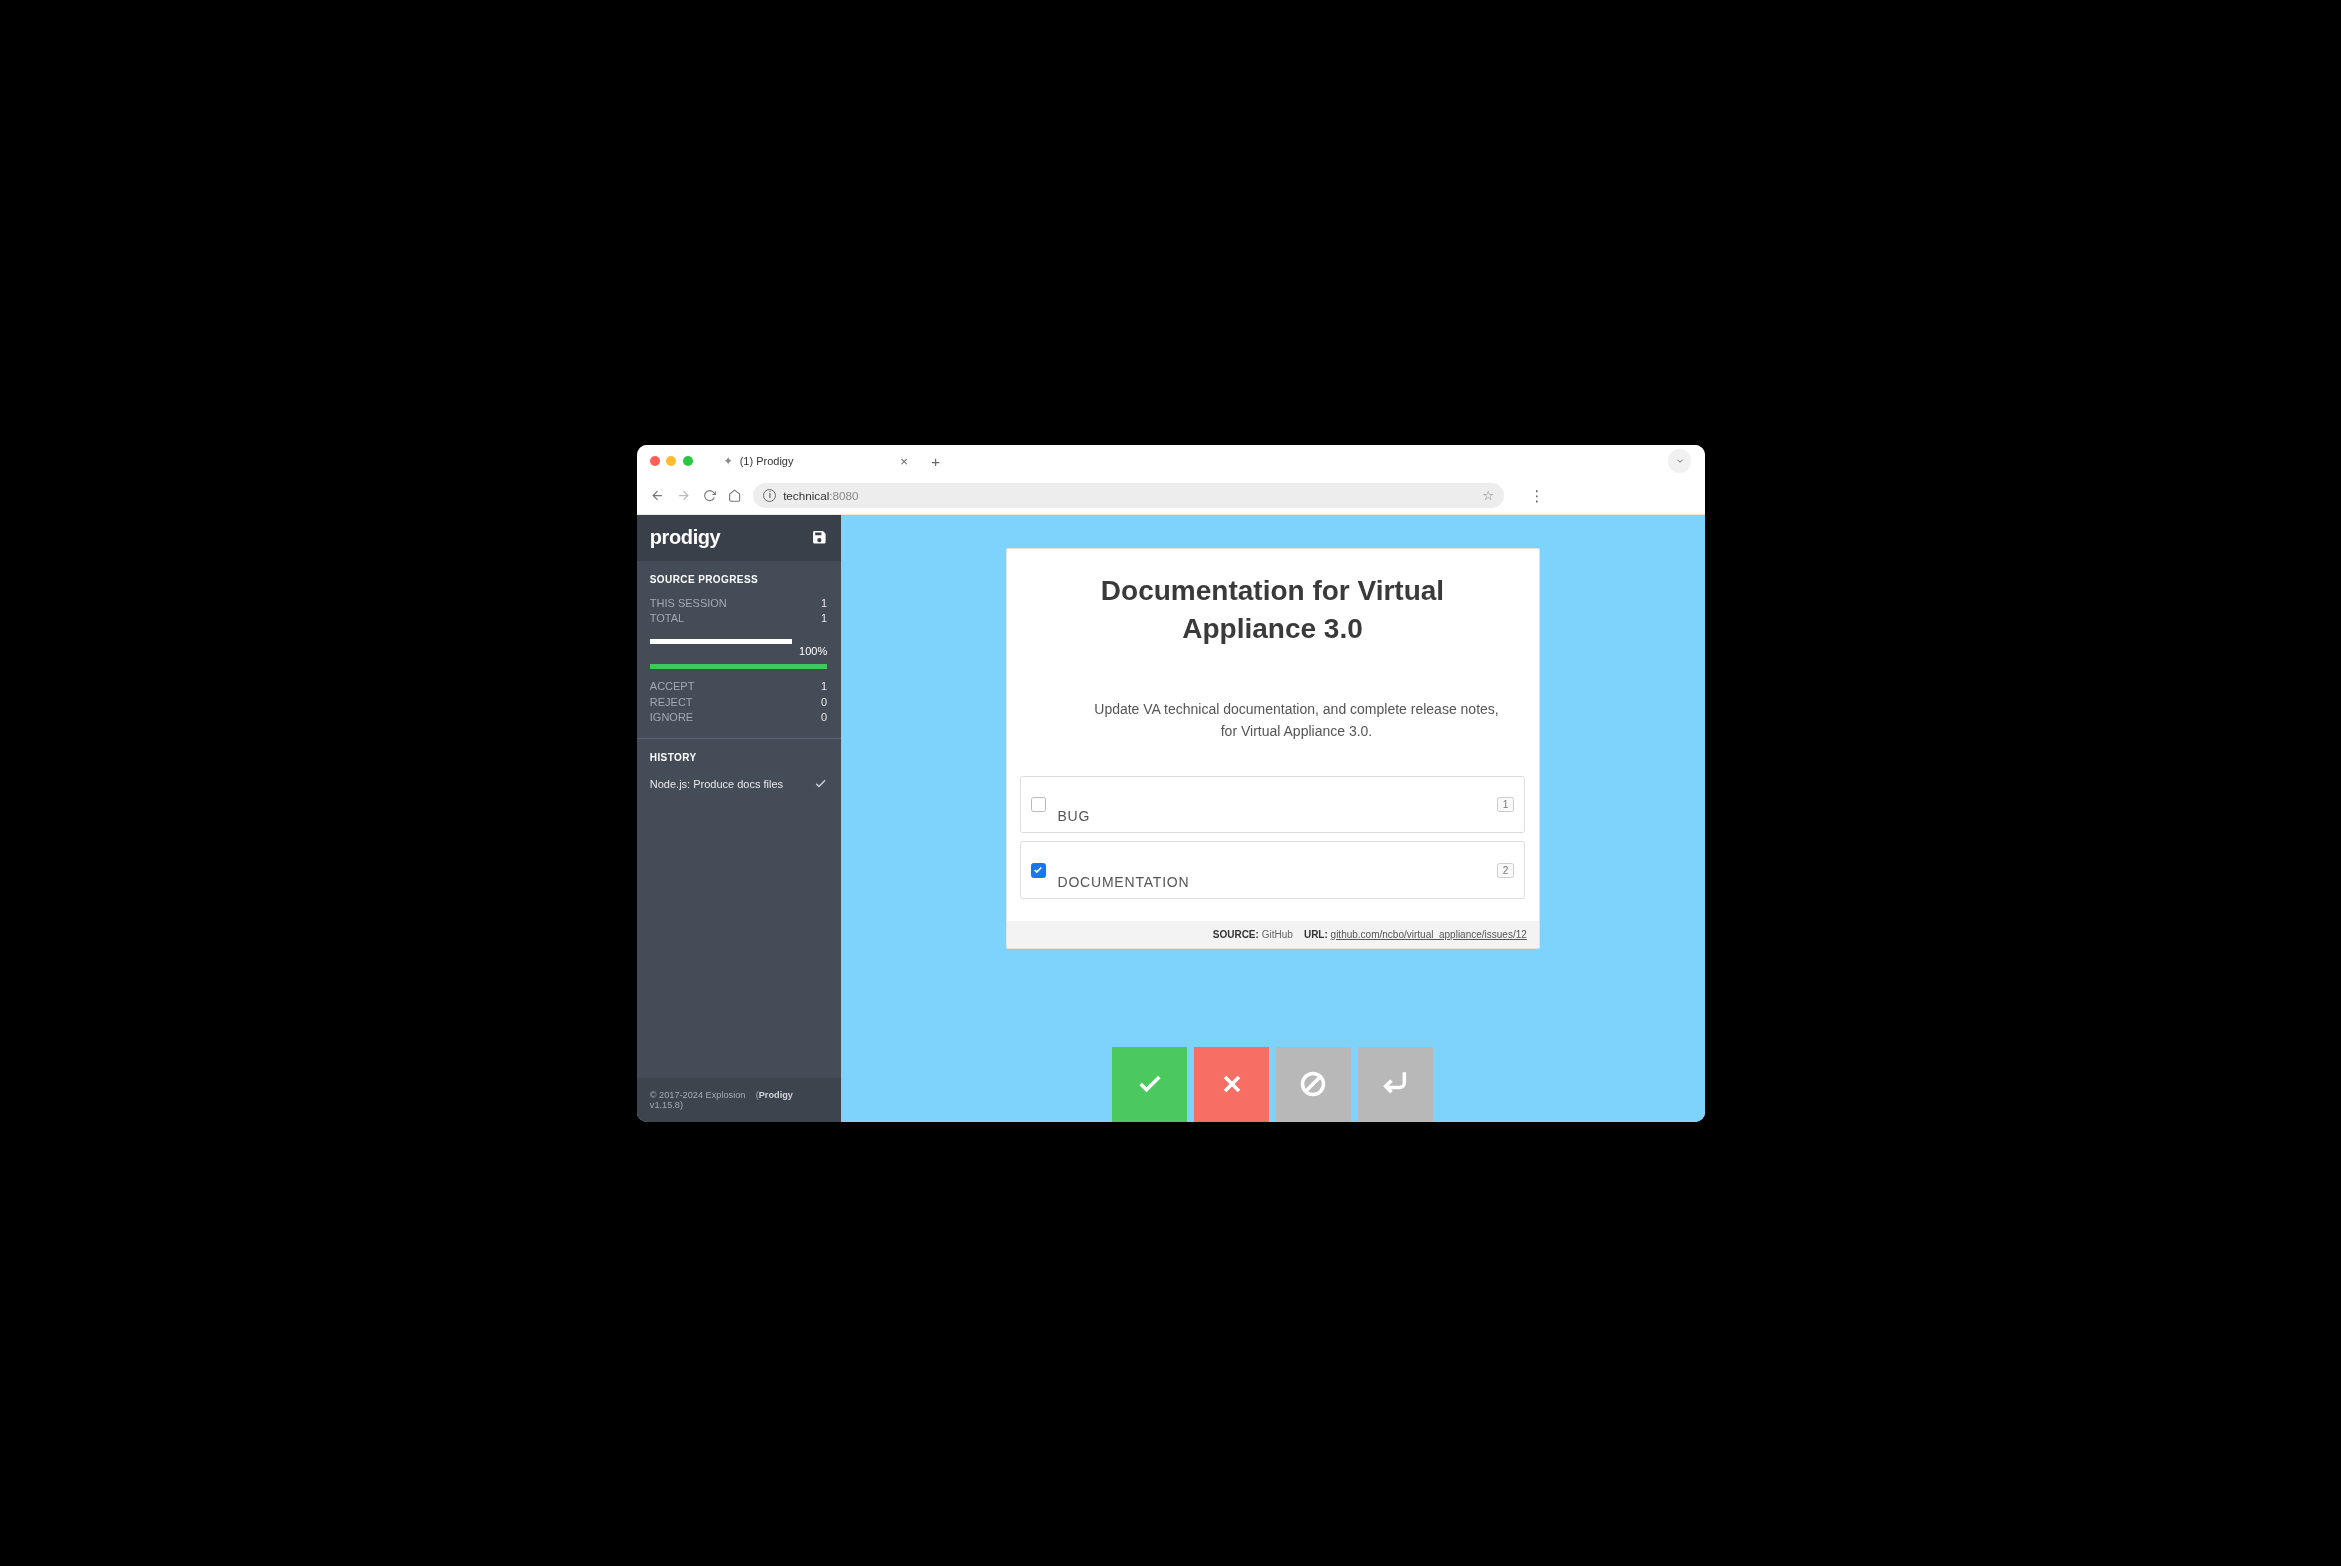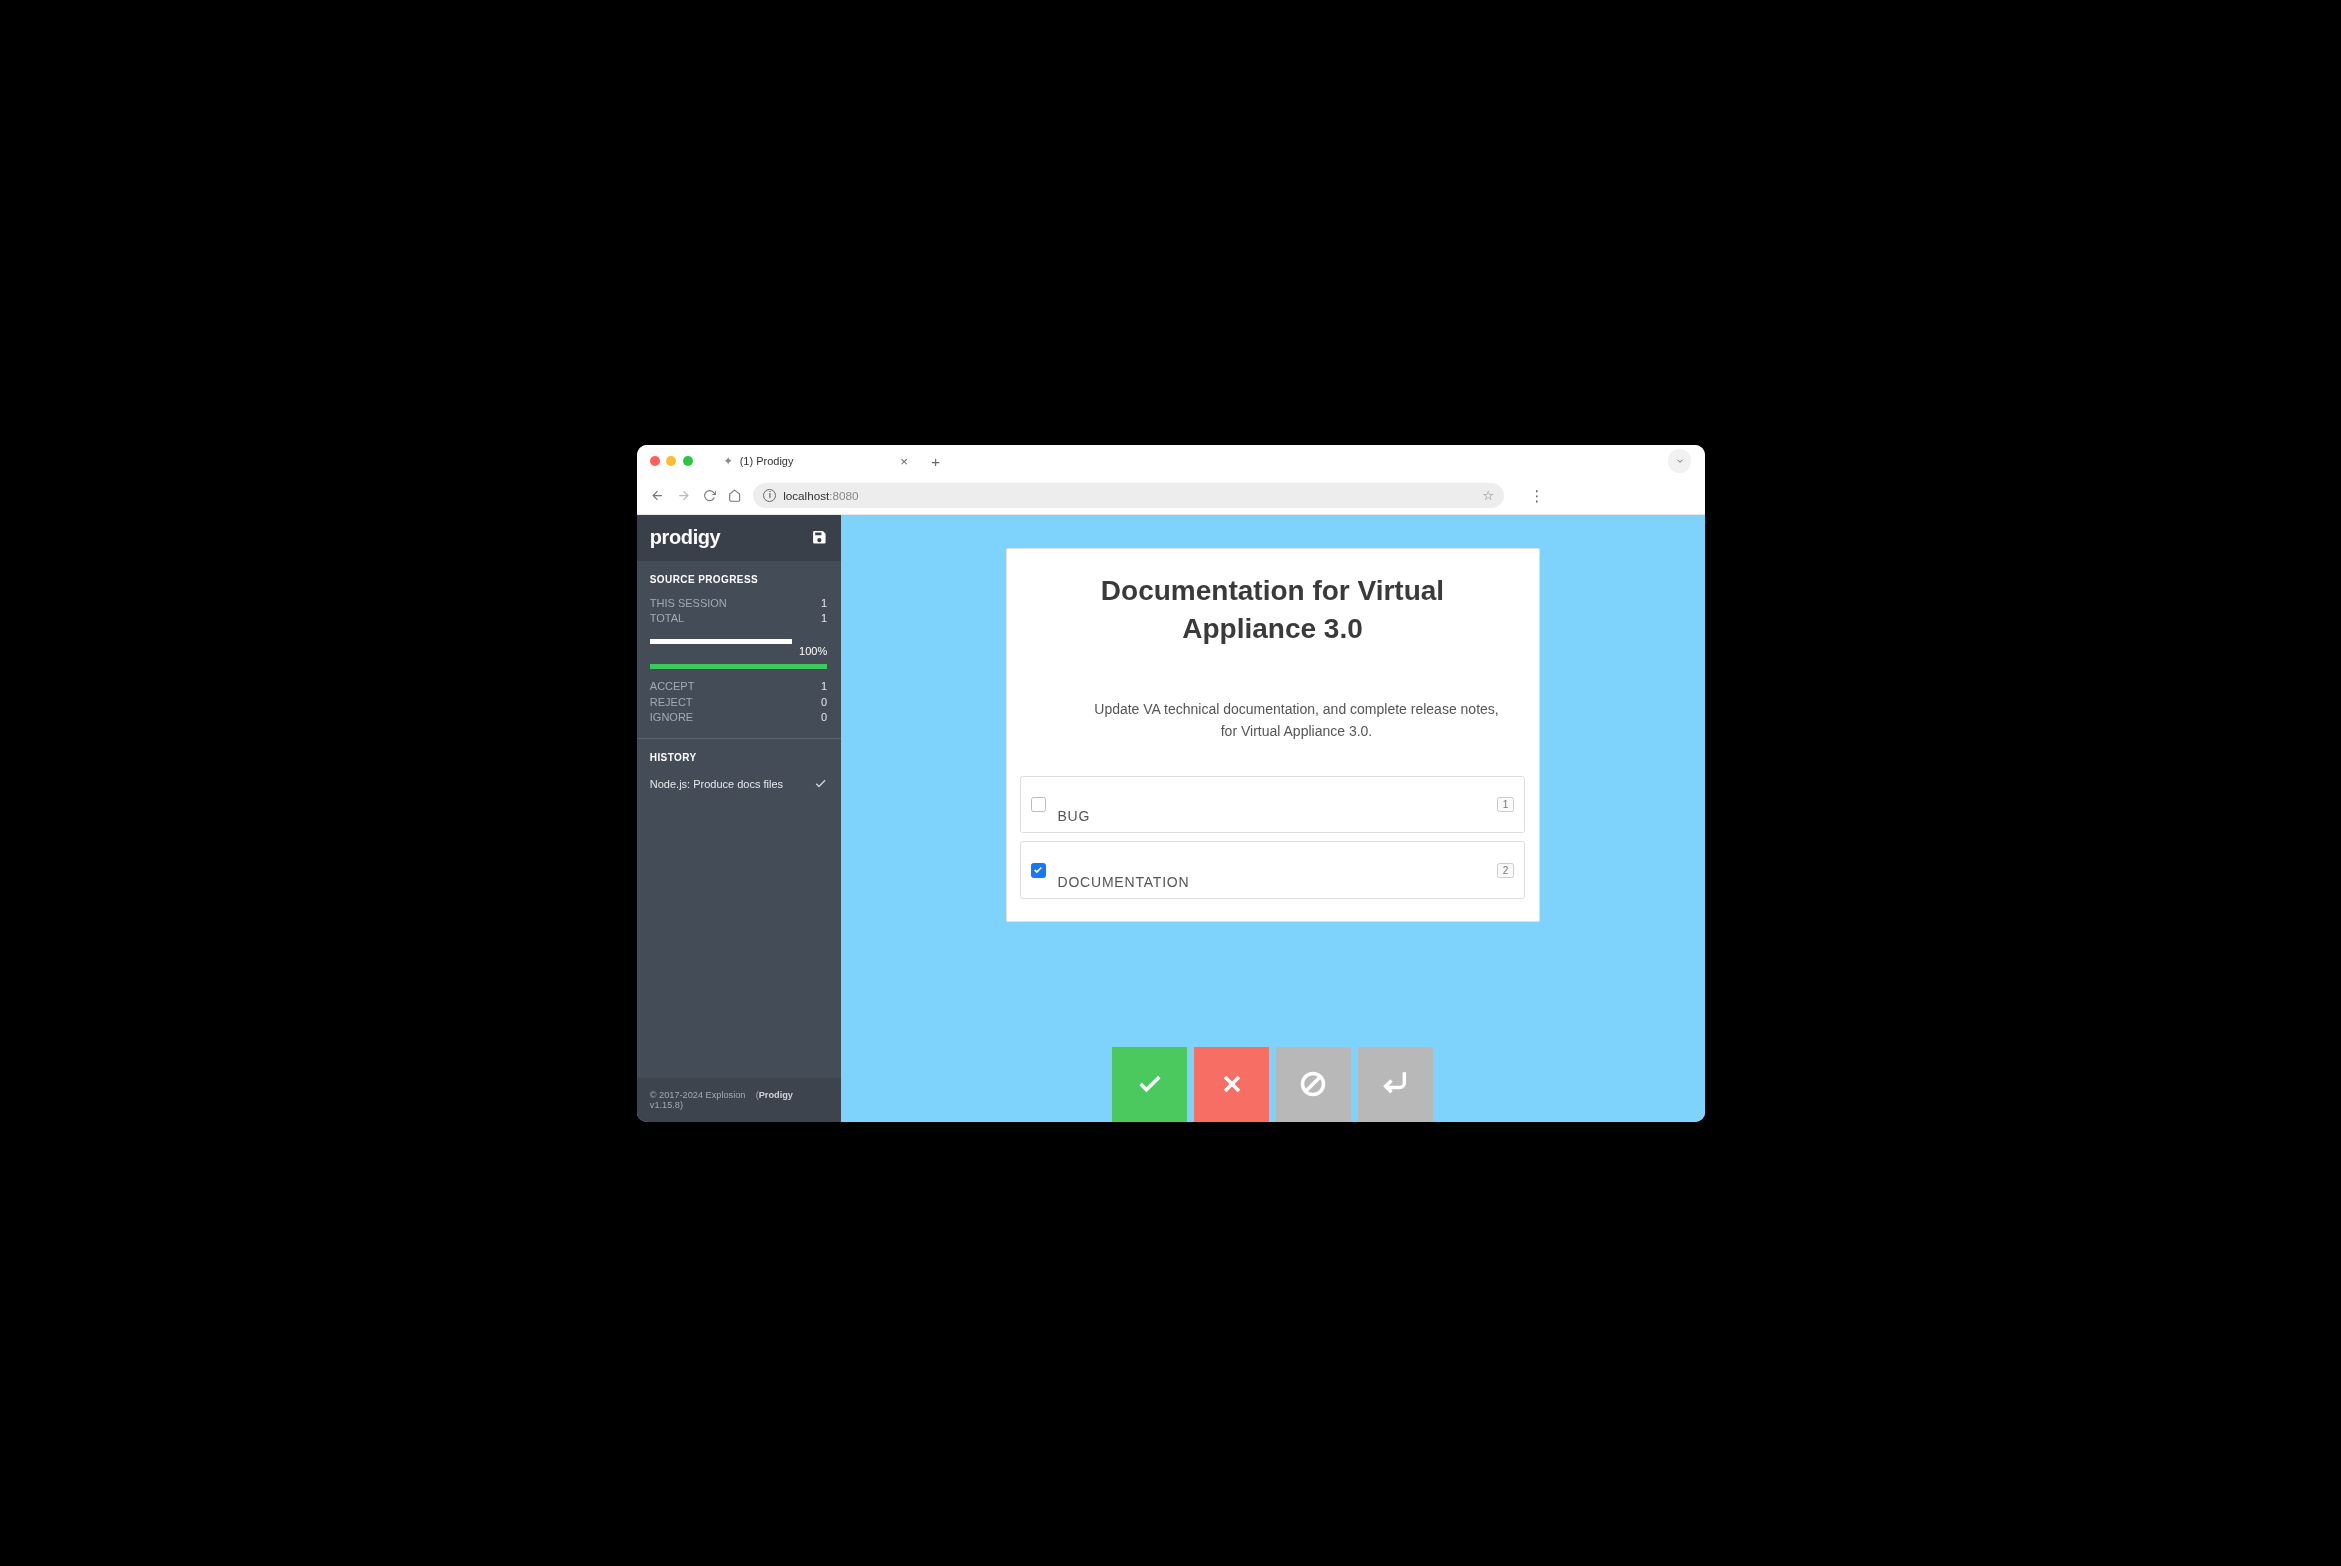--- a/index.html
+++ b/index.html
@@ -318,21 +318,21 @@
         </svg>
     </span>
     <span class="nav-btn">
       <svg width="13.3" height="13.3" viewBox="0 0 24 24" fill="none" stroke="currentColor" stroke-width="2">
           <path d="M3 9l9-7 9 7v11a2 2 0 0 1-2 2H5a2 2 0 0 1-2-2z"></path>
         </svg>
     </span>
     <div class="urlbar">
       <span class="info-icon">i</span>
       <span>
-        <span class="url-host">localhost</span><span class="url-port">:8080</span>
+        <span class="url-host">technical</span><span class="url-port">:8080</span>
       </span>
       <span class="star-icon">☆</span>
     </div>
     <span class="kebab">⋮</span>
   </div>
 
   <div class="app">
 
     <aside class="sidebar">
       <div class="sidebar-header">
@@ -406,20 +406,27 @@
           <div class="choice selected">
             <span class="cb">
               <svg width="10" height="10" viewBox="0 0 24 24" fill="none" stroke="#fff" stroke-width="4">
                   <polyline points="20 6 9 17 4 12"></polyline>
                 </svg>
             </span>
             <span class="label">DOCUMENTATION</span>
             <span class="key">2</span>
           </div>
         </div>
+        <div class="card-meta">
+          <b>SOURCE:</b>
+          <span>GitHub</span>
+          &nbsp;&nbsp;
+          <b>URL:</b>
+          <a href="#">github.com/ncbo/virtual_appliance/issues/12</a>
+        </div>
       </div>
 
       <div class="actions">
         <div class="act-btn act-accept">
           <svg viewBox="0 0 24 24">
               <polyline points="20 6 9 17 4 12"></polyline>
             </svg>
         </div>
         <div class="act-btn act-reject">
           <svg viewBox="0 0 24 24">

